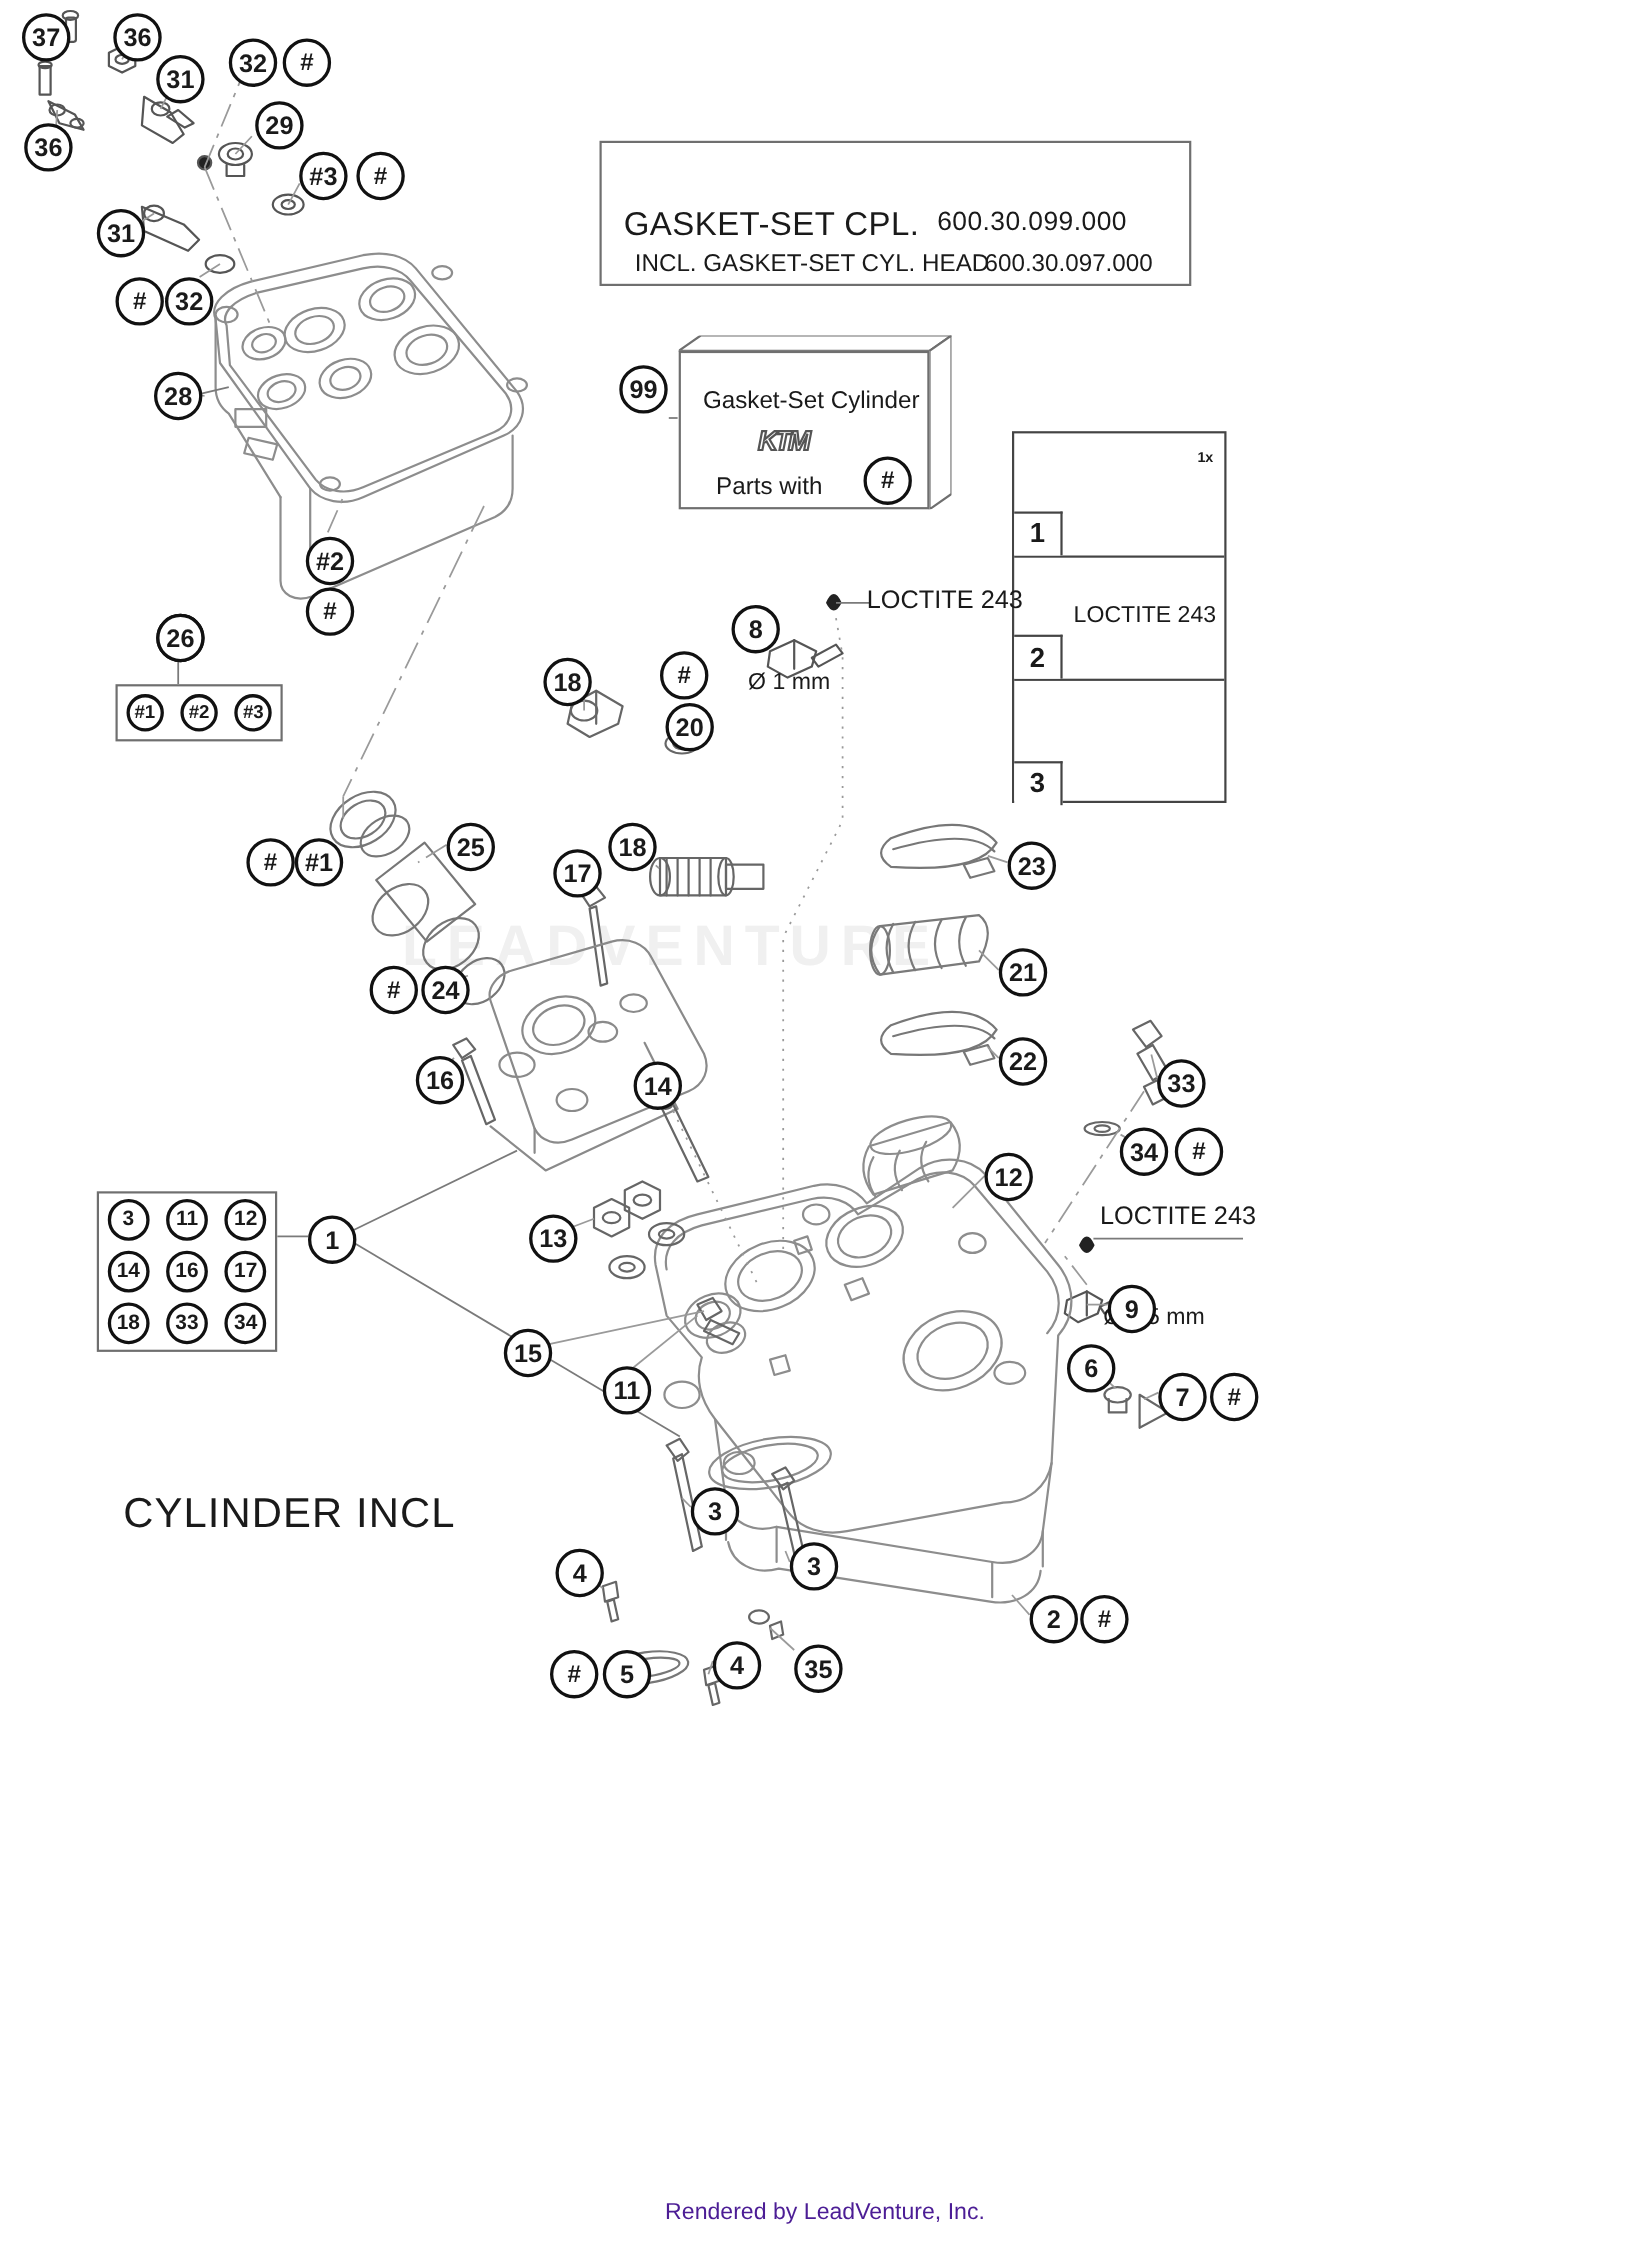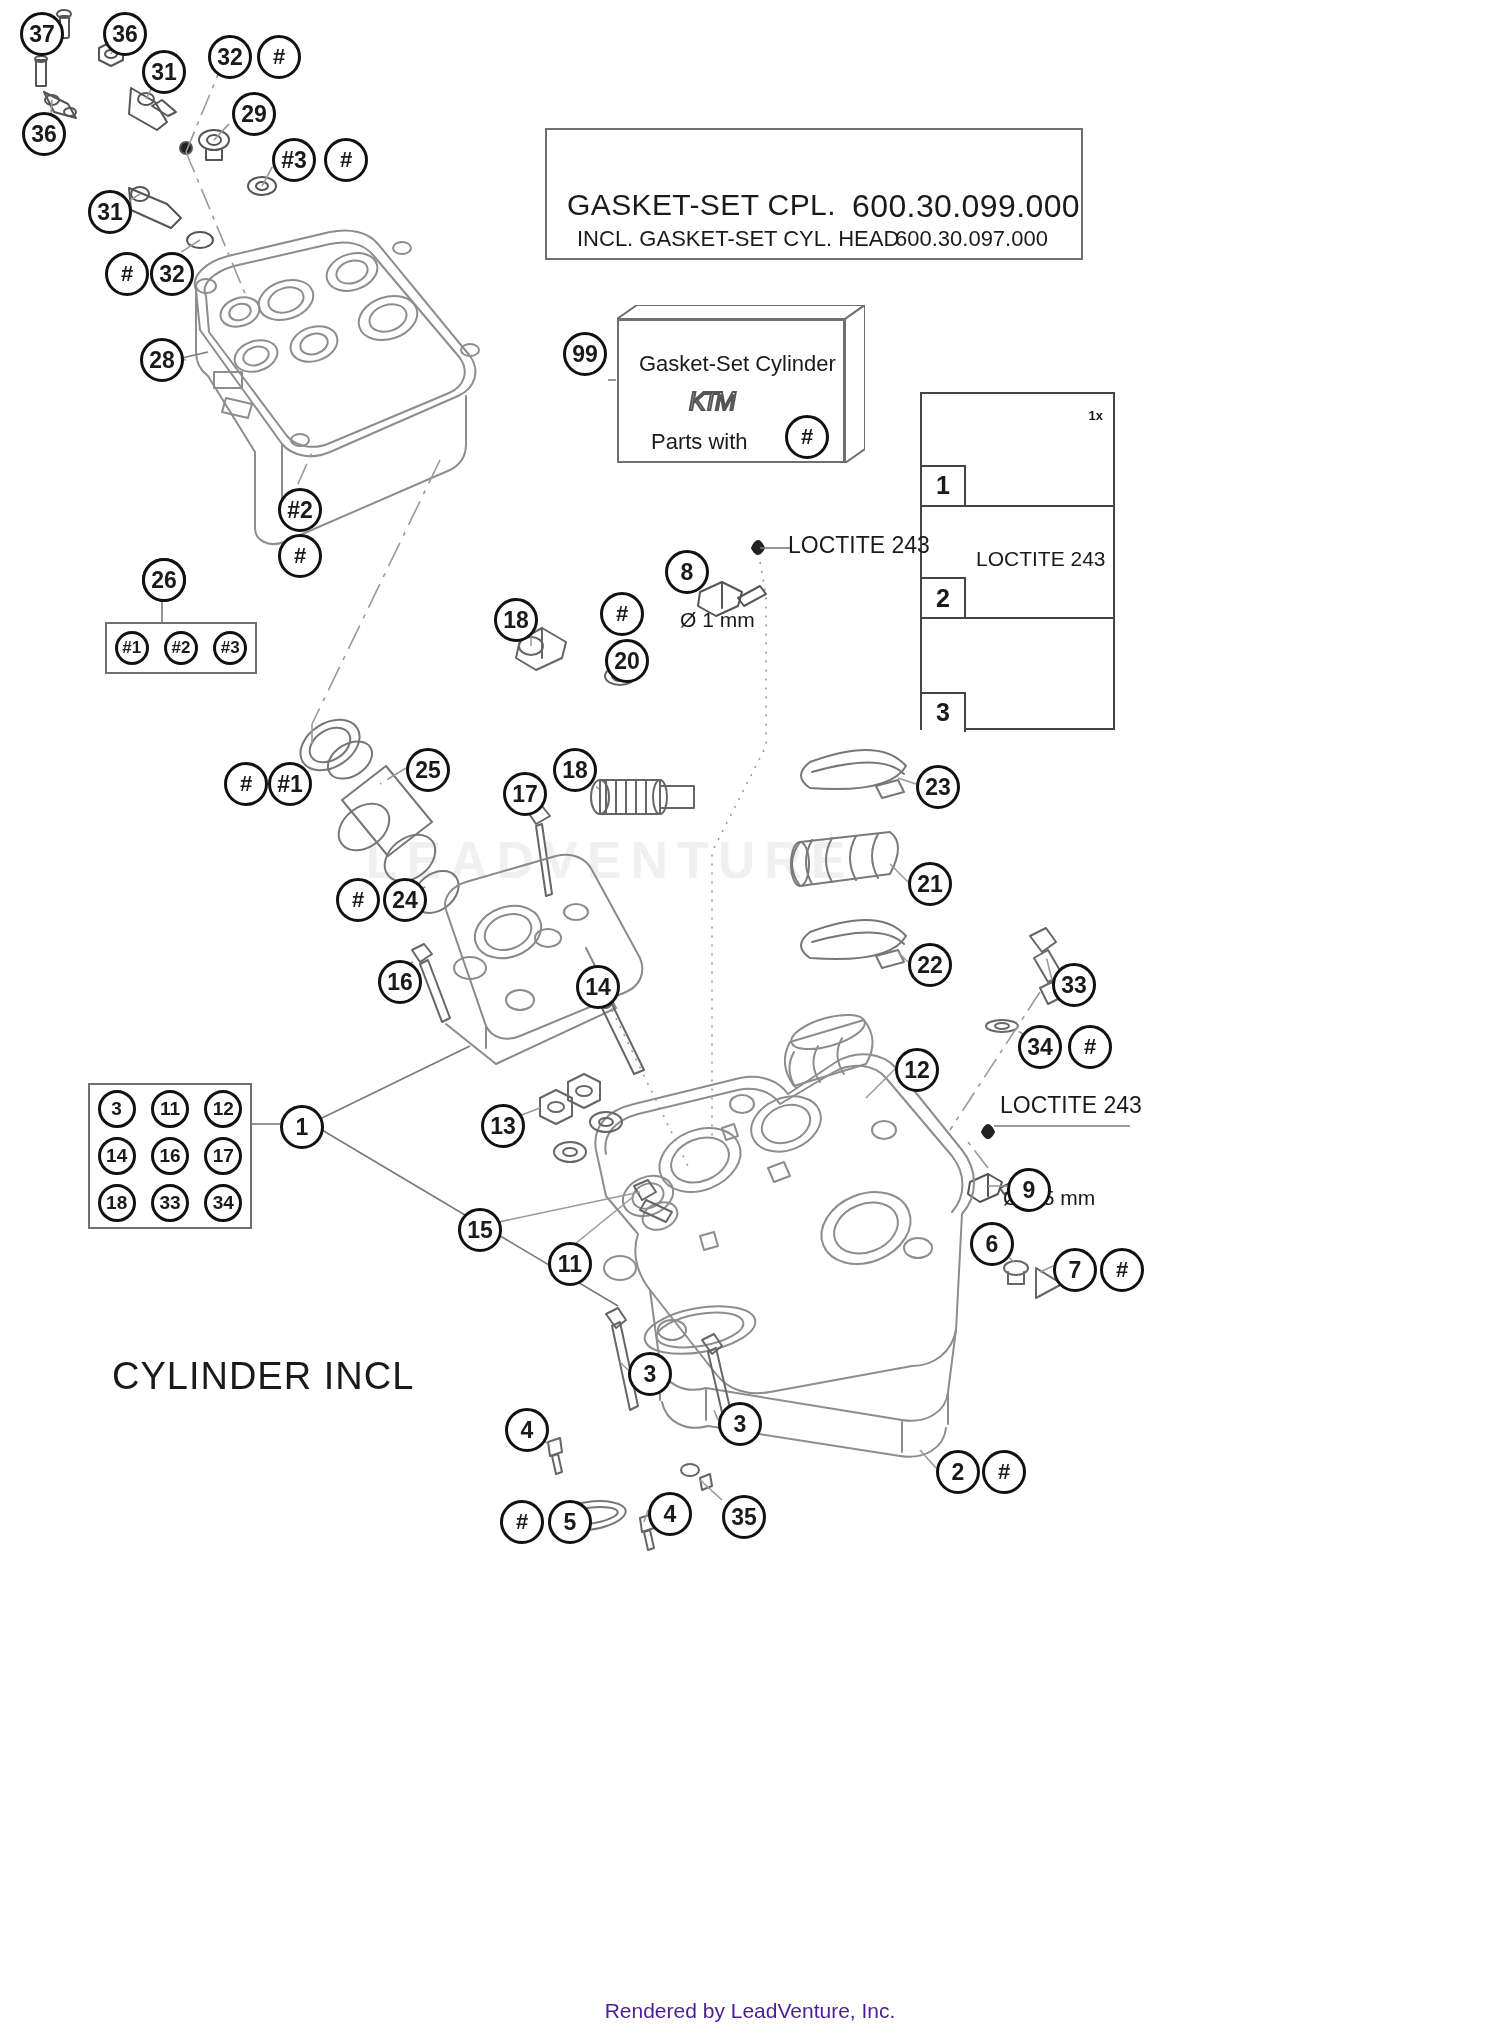--- a/index.html
+++ b/index.html
@@ -17,32 +17,32 @@
 
   
   .tx{position:absolute;white-space:nowrap;z-index:35;}
 
   
   .bx{position:absolute;border:2px solid #6f6f6f;background:#fff;box-sizing:border-box;z-index:20;}
 
   
   #gsbox{left:545px;top:128px;width:538px;height:132px;}
   #gsbox .l1{position:absolute;left:20px;top:58px;font-size:30px;letter-spacing:.4px;}
-  #gsbox .n1{position:absolute;left:305px;top:58px;font-size:32px;letter-spacing:.4px;}
+  #gsbox .n1{position:absolute;left:305px;top:58px;font-size:24px;letter-spacing:.4px;}
   #gsbox .l2{position:absolute;left:30px;top:96px;font-size:22px;}
   #gsbox .n2{position:absolute;left:348px;top:96px;font-size:22px;}
 
   
   #carton{position:absolute;left:617px;top:305px;width:248px;height:158px;z-index:20;}
   #carton .face{position:absolute;left:0;top:14px;width:228px;height:144px;
       border:2px solid #6f6f6f;background:#fff;box-sizing:border-box;}
   #carton .t1{position:absolute;left:22px;top:46px;font-size:22px;}
   #carton .t2{position:absolute;left:34px;top:124px;font-size:22px;}
   .ktm{position:absolute;left:72px;top:82px;width:86px;height:26px;
-       font-style:italic;font-weight:400;font-size:25px;letter-spacing:-3px;
+       font-style:italic;font-weight:700;font-size:25px;letter-spacing:-3px;
        color:#fff;-webkit-text-stroke:2px #555;}
 
   
   .grid{position:absolute;border:2px solid #6f6f6f;background:#fff;
         display:grid;box-sizing:border-box;z-index:25;}
   #grid26{left:105px;top:622px;width:152px;height:52px;
           grid-template-columns:repeat(3,1fr);align-items:center;justify-items:center;}
   #grid1{left:88px;top:1083px;width:164px;height:146px;
          grid-template-columns:repeat(3,1fr);grid-template-rows:repeat(3,1fr);
          align-items:center;justify-items:center;}

